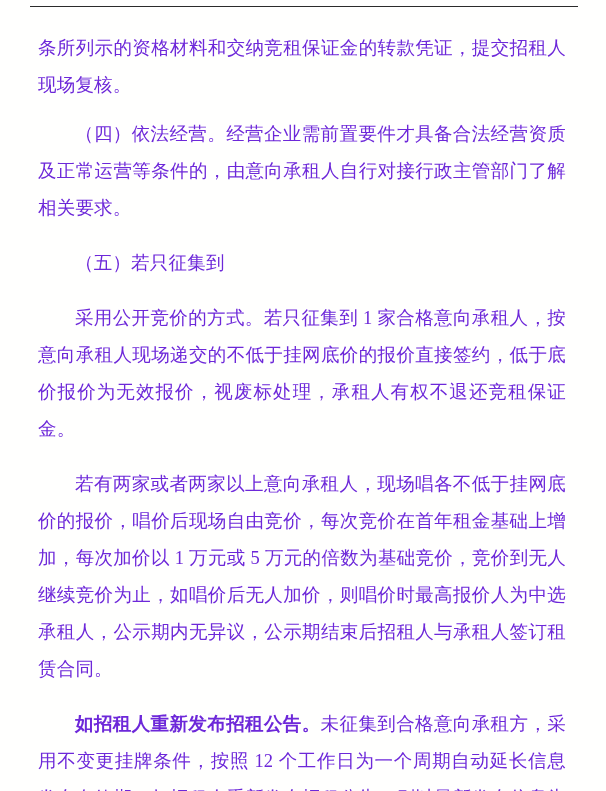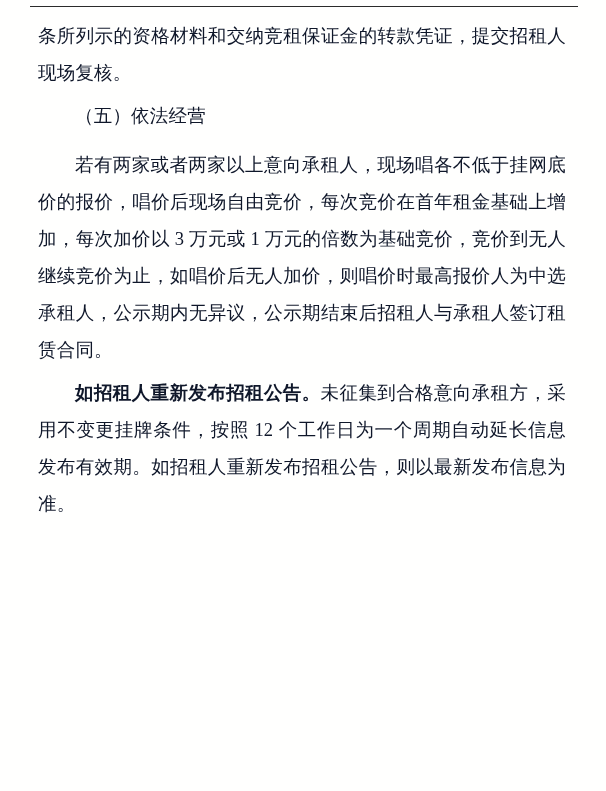--- a/index.html
+++ b/index.html
@@ -27,58 +27,60 @@
     left: 30px;
     right: 28px;
     top: 6px;
     height: 0;
     border-top: 1px solid #2b2b2b;
   }
   .body-text {
     padding-top: 10px;
   }
   p {
-    margin: 0 0 0 0;
+    margin: 12px 0 0 0;
     font-size: 18.5px;
     line-height: 37px;
     letter-spacing: 0.2px;
     text-align: justify;
     text-justify: inter-ideograph;
     font-weight: 500;
-    color: #0f172a;
+    color: #6d28d9;
   }
   p.indent {
     text-indent: 2em;
   }
   .spacer-sm { height: 6px; }
   .spacer-md { height: 10px; }
   .bold-run { font-weight: bold; }
 </style>
 </head>
 <body>
 
 <div id="page">
 
   <div class="rule"></div>
 
   <div class="body-text">
 
     <p class="plain">条所列示的资格材料和交纳竞租保证金的转款凭证，提交招租人现场复核。</p>
 
+    <p class="indent">（四）依法经营。经营企业需前置要件才具备合法经营资质及正常运营等条件的，由意向承租人自行对接行政主管部门了解相关要求。</p>
 
     <div class="spacer-sm"></div>
 
-    <p class="indent">（五）依法经营</p>
+    <p class="indent">（五）若只征集到</p>
 
     <div class="spacer-sm"></div>
 
+    <p class="indent">采用公开竞价的方式。若只征集到 1 家合格意向承租人，按意向承租人现场递交的不低于挂网底价的报价直接签约，低于底价报价为无效报价，视废标处理，承租人有权不退还竞租保证金。</p>
 
     <div class="spacer-sm"></div>
 
-    <p class="indent">若有两家或者两家以上意向承租人，现场唱各不低于挂网底价的报价，唱价后现场自由竞价，每次竞价在首年租金基础上增加，每次加价以 3 万元或 1 万元的倍数为基础竞价，竞价到无人继续竞价为止，如唱价后无人加价，则唱价时最高报价人为中选承租人，公示期内无异议，公示期结束后招租人与承租人签订租赁合同。</p>
+    <p class="indent">若有两家或者两家以上意向承租人，现场唱各不低于挂网底价的报价，唱价后现场自由竞价，每次竞价在首年租金基础上增加，每次加价以 1 万元或 5 万元的倍数为基础竞价，竞价到无人继续竞价为止，如唱价后无人加价，则唱价时最高报价人为中选承租人，公示期内无异议，公示期结束后招租人与承租人签订租赁合同。</p>
 
     <div class="spacer-sm"></div>
 
     <p class="indent"><span class="bold-run">如招租人重新发布招租公告。</span><span>未征集到合格意向承租方，采用不变更挂牌条件，按照 12 个工作日为一个周期自动延长信息发布有效期。如招租人重新发布招租公告，则以最新发布信息为准。</span></p>
 
     <div class="spacer-md"></div>
 
   </div>
 </div>
 

